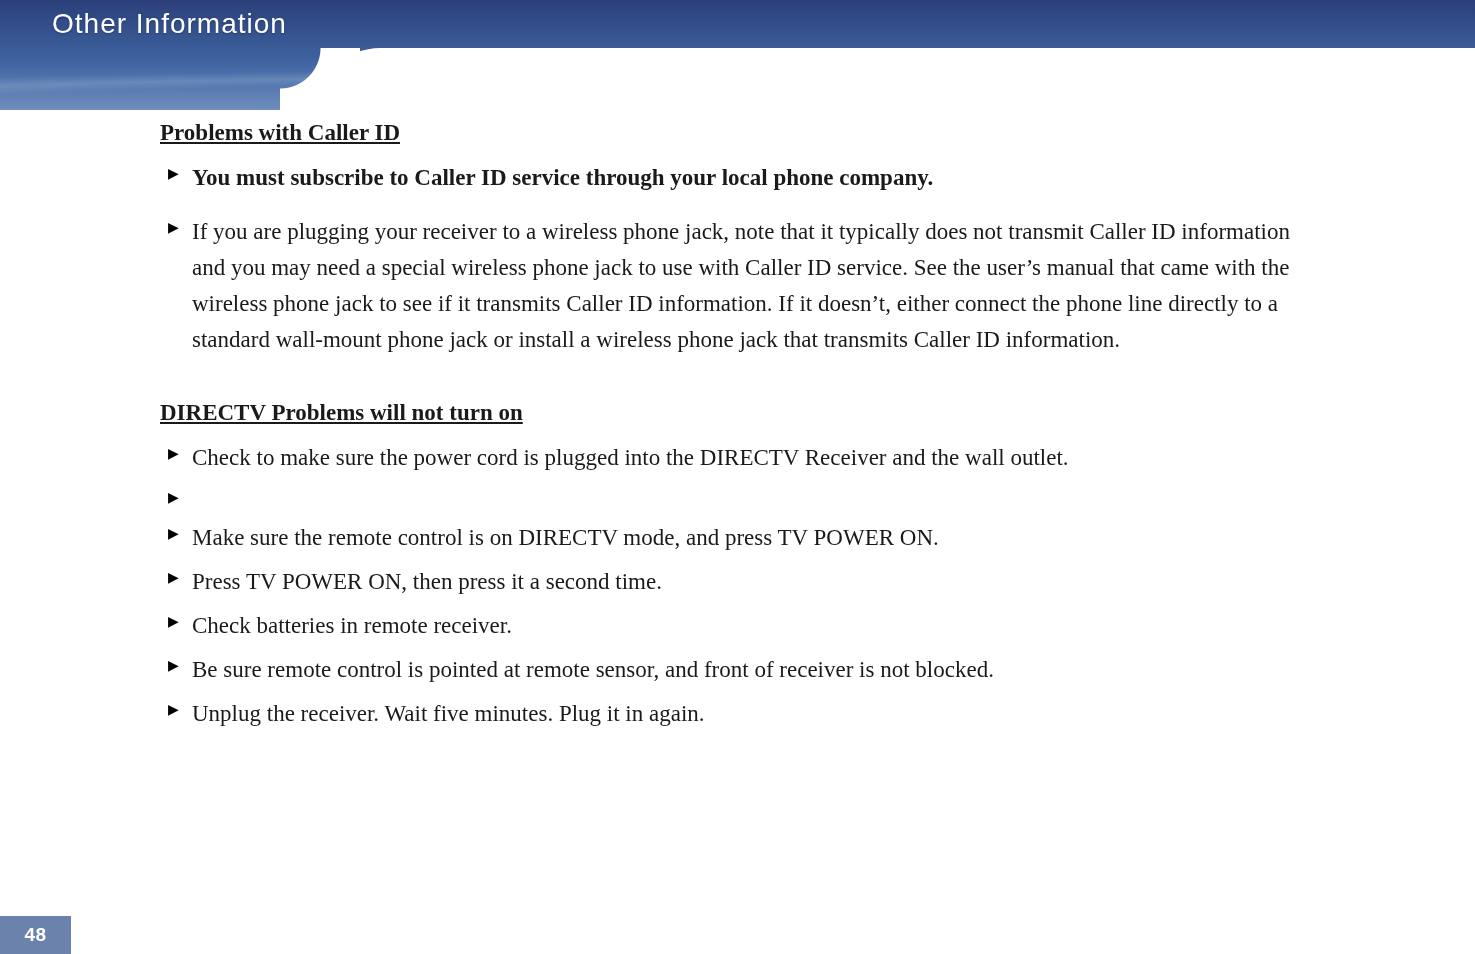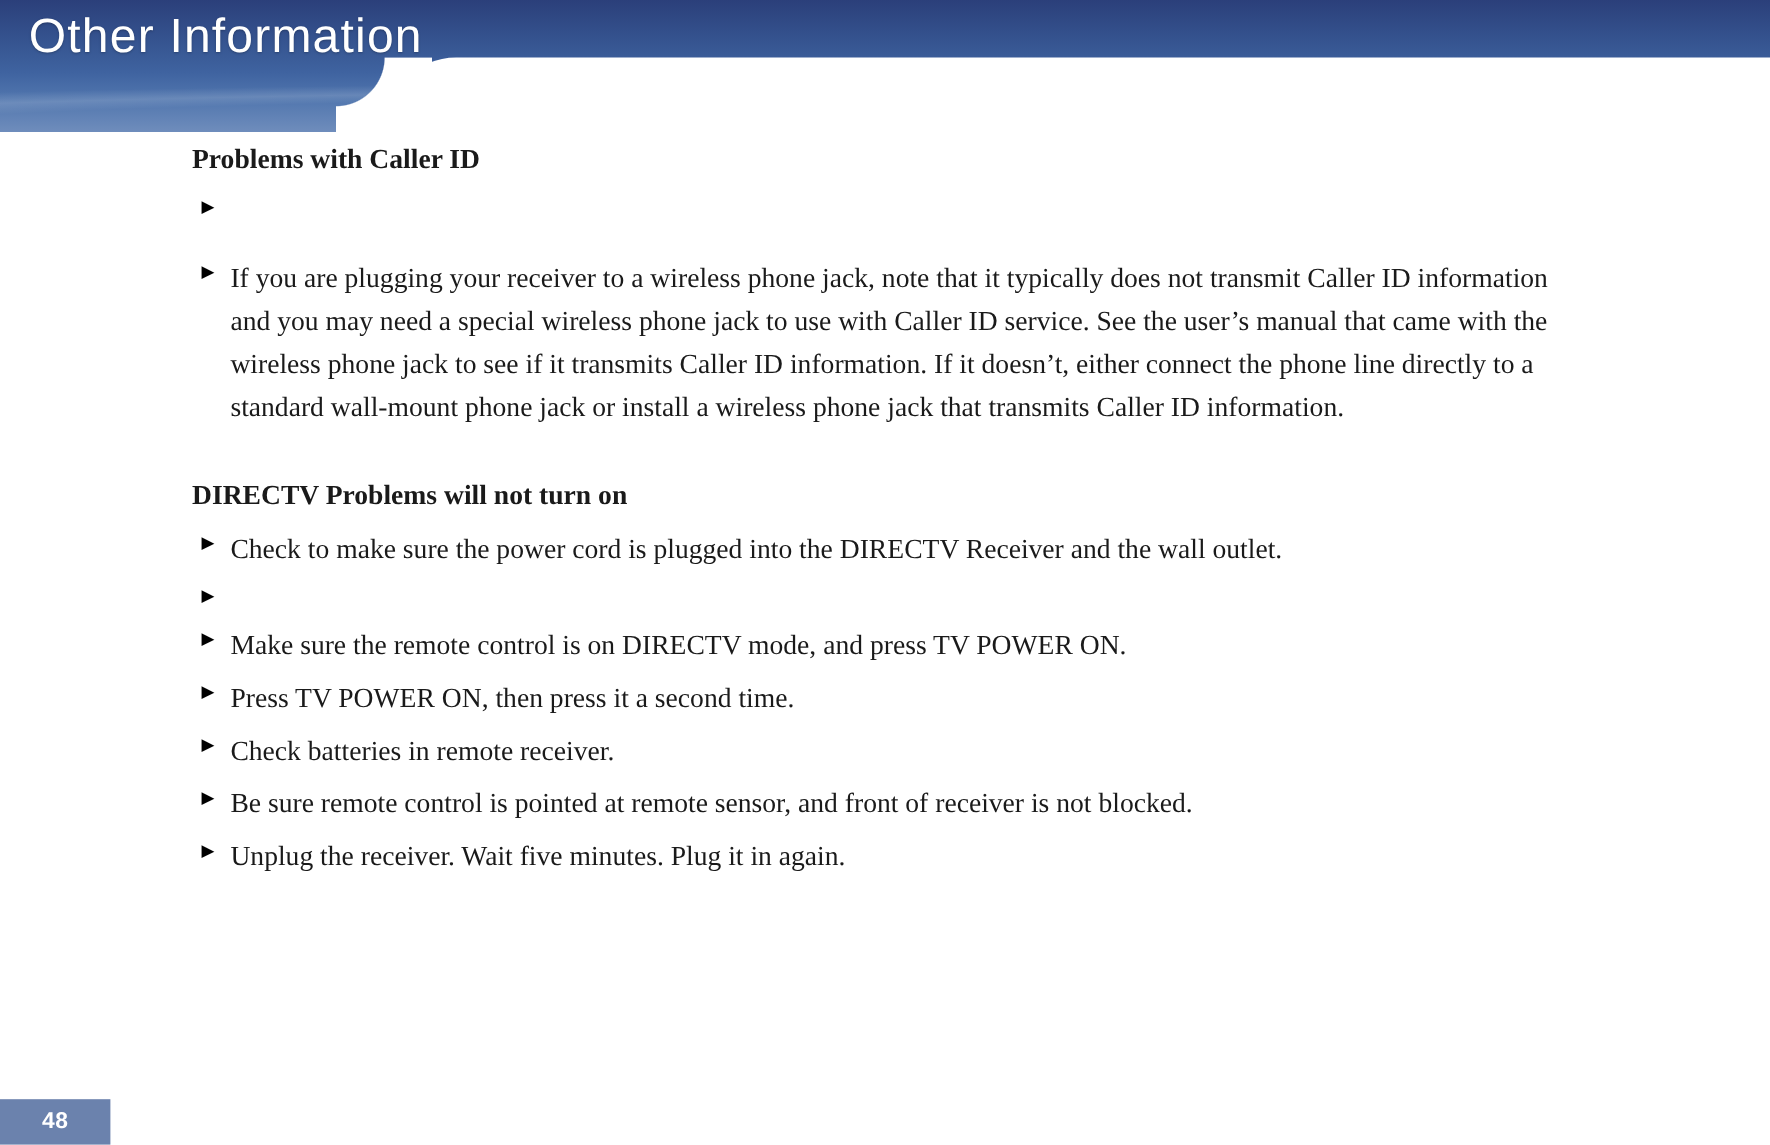--- a/index.html
+++ b/index.html
@@ -16,55 +16,55 @@
   }
   .tab-cutout {
     position: absolute; left: 320px; top: 48px; width: 1160px; height: 80px; background: #ffffff;
     border-top-left-radius: 60px 60px;
   }
   .tab-cutout::before {
     content: ""; position: absolute; left: -40px; top: 0; width: 80px; height: 80px;
     background: radial-gradient(circle at 0 0, transparent 40px, #ffffff 41px);
   }
   .header-title {
-    position: absolute; left: 24px; top: 8px;
+    position: absolute; left: 52px; top: 8px;
     font-family: "Helvetica Neue Condensed", "Arial Narrow", Impact, sans-serif;
     font-stretch: condensed; font-weight: 400; letter-spacing: 1px;
-    font-size: 40px; color: #ffffff;
+    font-size: 28px; color: #ffffff;
     text-shadow: 0 1px 2px rgba(0,0,0,0.25);
   }
   .content { position: absolute; left: 160px; top: 120px; width: 1160px; }
-  .section-title { font-weight: 700; font-size: 23px; margin-bottom: 14px; }
+  .section-title { font-weight: 700; font-size: 23px; margin-bottom: 14px; text-decoration: underline; }
   .section { margin-bottom: 42px; }
   .bullet-row { display: flex; margin: 0 0 18px 8px; }
   .bullet-row.tight { margin-bottom: 8px; }
   .bullet-arrow { flex: 0 0 24px; font-size: 14px; line-height: 28px; color: #000; }
   .bullet-text { flex: 1 1 auto; font-size: 23px; line-height: 36px; }
   .bullet-text .lead { font-weight: 700; }
   .page-number-plate {
-    position: absolute; left: 0; bottom: 0; width: 92px; height: 38px;
+    position: absolute; left: 0; bottom: 0; width: 71px; height: 38px;
     background: #6b82ad; color: #ffffff; display: flex; align-items: center; justify-content: center;
     font-family: "Helvetica Neue", Arial, sans-serif; font-weight: 700; font-size: 19px; letter-spacing: 0.5px;
   }
 </style>
 </head>
 <body>
 
 <div class="page">
   <div class="header-band"></div>
   <div class="header-swoosh"></div>
   <div class="tab-cutout"></div>
   <div class="header-title">Other Information</div>
 
   <div class="content" id="content">
       <div class="section">
         <div class="section-title">Problems with Caller ID</div>
         <div class="bullet-row">
           <div class="bullet-arrow">▶</div>
-          <div class="bullet-text"><br></div>
+          <div class="bullet-text"><span class="lead">You must subscribe to Caller ID service through your local phone company.</span><br></div>
         </div>
         <div class="bullet-row">
           <div class="bullet-arrow">▶</div>
           <div class="bullet-text"><span>If you are plugging your receiver to a wireless phone jack, note that it typically does not transmit Caller ID information and you may need a special wireless phone jack to use with Caller ID service. See the user’s manual that came with the wireless phone jack to see if it transmits Caller ID information. If it doesn’t, either connect the phone line directly to a standard wall-mount phone jack or install a wireless phone jack that transmits Caller ID information.</span></div>
         </div>
       </div>
       <div class="section">
         <div class="section-title">DIRECTV Problems will not turn on</div>
         <div class="bullet-row tight">
           <div class="bullet-arrow">▶</div>

